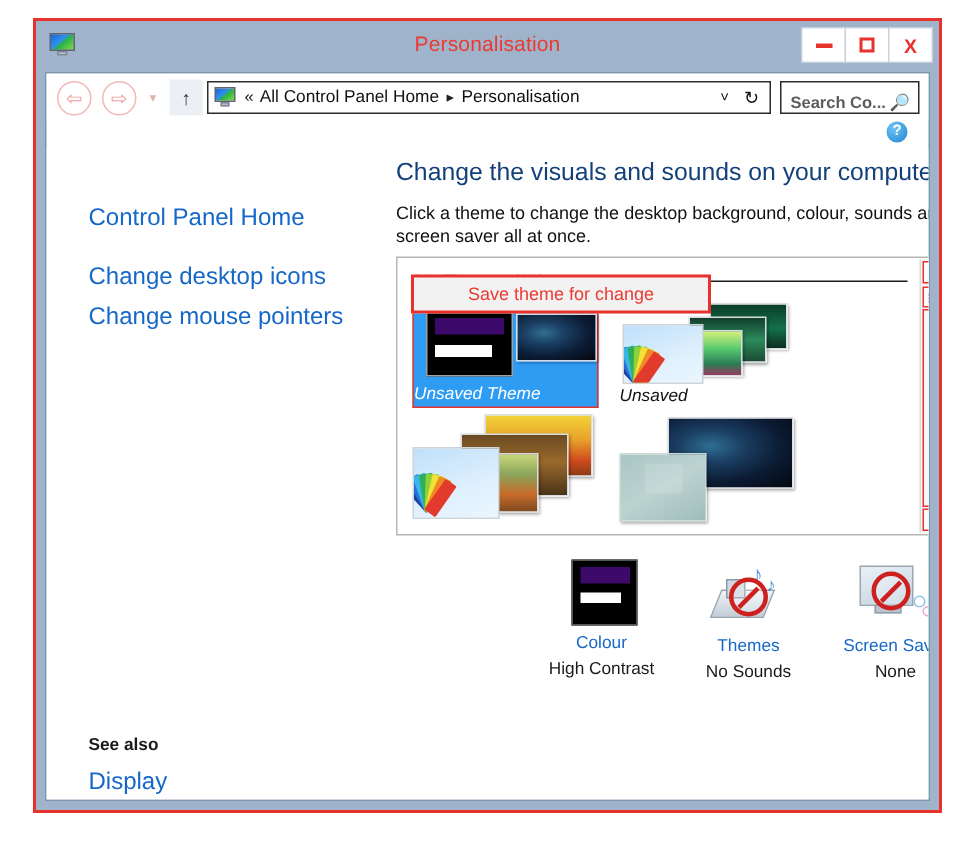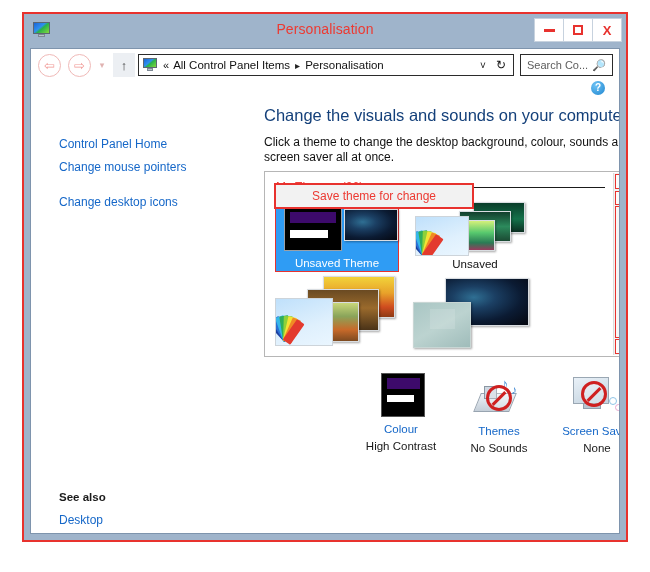--- a/index.html
+++ b/index.html
@@ -89,41 +89,42 @@
   }
   #addr-icon{margin-left:4px;flex:0 0 auto;}
   #addr-chev{margin:0 4px 0 5px;color:#111;font-size:11px;}
   .crumb{font-size:11.5px;color:#111;white-space:nowrap;}
   .crumb-sep{margin:0 5px;color:#222;font-size:10px;}
   #addr-spacer{flex:1;}
   #addr-v{padding:0 8px;color:#111;font-size:10px;cursor:default;}
   #addr-refresh{padding:0 7px 0 2px;color:#111;font-size:12px;cursor:default;}
   #searchbox{
     width:93px;height:22px;border:1px solid #2b2b2b;background:#fff;
-    display:flex;align-items:center;margin-right:6px;box-sizing:border-box;
+    display:flex;align-items:flex-end;margin-right:6px;box-sizing:border-box;
     flex:0 0 auto;
+    font-weight:bold;
   }
   #search-text{font-size:11px;color:#5d5d5d;padding-left:6px;white-space:nowrap;}
   #search-icon{margin-left:auto;margin-right:5px;font-size:11px;color:#111;transform:scaleX(-1);}
 
   
   #helprow{position:absolute;right:8px;top:32px;width:20px;height:18px;}
   #help-icon{
     width:14px;height:14px;border-radius:50%;
     background:radial-gradient(circle at 35% 30%,#6fc3f5,#1e86d0);
     color:#fff;font-size:10px;font-weight:bold;text-align:center;line-height:14px;
     cursor:default;
   }
 
   
   #leftpane{
     position:absolute;left:0;top:50px;width:210px;bottom:0;background:#ffffff;
   }
   .navlink{
-    font-size:12px;color:#1567c8;padding-left:28px;cursor:default;white-space:nowrap;
+    font-size:16px;color:#1567c8;padding-left:28px;cursor:default;white-space:nowrap;
   }
   #cp-home{padding-top:38px;}
   #chg-icons{padding-top:21px;}
   #chg-mouse{padding-top:9px;}
   #seealso-head{position:absolute;left:28px;top:392px;font-size:11.5px;color:#1a1a1a;font-weight:bold;}
   #seealso-list{position:absolute;left:28px;top:414px;}
   #seealso-list .navlink{padding-left:0;padding-top:0;margin-bottom:12px;}
 
   
   #mainpane{position:absolute;left:210px;top:50px;right:0;bottom:0;background:#ffffff;}
@@ -140,21 +141,21 @@
     border:1px solid #b6b6b6;background:#fff;box-sizing:border-box;overflow:hidden;
   }
   #themes-group{
     position:absolute;left:11px;top:7px;right:26px;height:16px;display:flex;align-items:center;
   }
   #themes-group-label{font-size:12px;color:#f0443e;white-space:nowrap;}
   #themes-group-rule{flex:1;height:1px;background:#1a1a1a;margin-left:9px;}
 
   .tile{position:absolute;width:124px;height:70px;}
   .tile-label{
-    position:absolute;left:0;right:0;bottom:2px;text-align:center;font-size:11.5px;color:#111;
+    position:absolute;left:0;right:0;bottom:2px;text-align:left;font-size:11.5px;color:#111;font-style:italic;
   }
   .tile.selected{background:#2f9cf4;border:1px solid #e8322e;box-sizing:border-box;}
   .tile.selected .tile-label{color:#ffffff;}
 
   
   .thumbstack{position:absolute;}
   .thumb{
     position:absolute;border:1.5px solid #d9dde1;box-sizing:border-box;
     box-shadow:1px 1px 2px rgba(0,0,0,.35);
   }
@@ -267,46 +268,46 @@
         <div id="nav-up">↑</div>
 
         <div id="addressbar">
           <div id="addr-icon">
             <div class="monitor" style="width:15px;height:14px;">
               <div class="screen" style="width:14px;height:10px;"></div>
               <div class="stand" style="left:4px;top:10px;width:6px;height:3px;"></div>
             </div>
           </div>
           <span id="addr-chev">«</span>
-          <span class="crumb">All Control Panel Items</span>
+          <span class="crumb">All Control Panel Home</span>
           <span class="crumb-sep">▸</span>
           <span class="crumb">Personalisation</span>
           <span id="addr-spacer"></span>
           <span id="addr-v">˅</span>
           <span id="addr-refresh">↻</span>
         </div>
 
         <div id="searchbox">
           <span id="search-text">Search Co...</span>
           <span id="search-icon">🔍</span>
         </div>
       </div>
 
       <div id="helprow">
         <div id="help-icon">?</div>
       </div>
 
       <div id="leftpane">
         <div id="cp-home" class="navlink">Control Panel Home</div>
+        <div id="chg-icons" class="navlink">Change desktop icons</div>
         <div id="chg-mouse" class="navlink">Change mouse pointers</div>
-        <div id="chg-icons" class="navlink">Change desktop icons</div>
 
         <div id="seealso-head">See also</div>
         <div id="seealso-list">
-          <div class="navlink">Desktop</div>
+          <div class="navlink">Display</div>
 
         </div>
       </div>
 
       <div id="mainpane">
         <div id="main-heading">Change the visuals and sounds on your computer</div>
         <div id="main-sub">Click a theme to change the desktop background, colour, sounds and screen saver all at once.</div>
 
         <div id="themebox">
 

